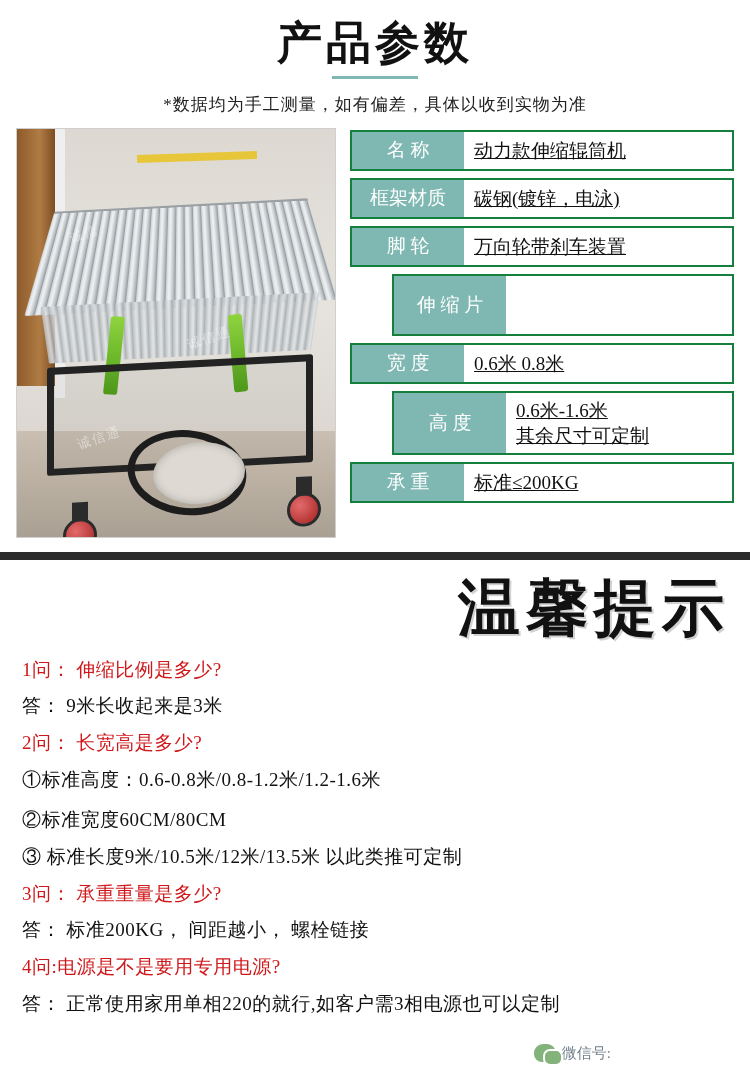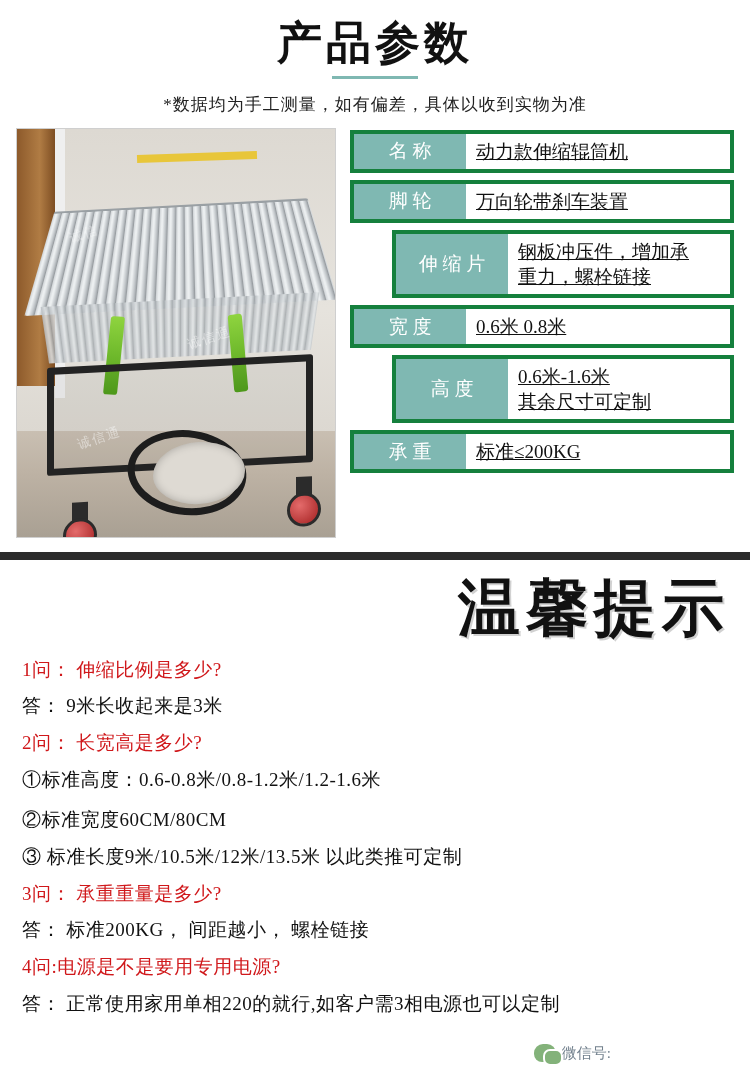--- a/index.html
+++ b/index.html
@@ -155,21 +155,21 @@
   .spec-table {
     flex: 1;
     display: flex;
     flex-direction: column;
     gap: 7px;
     padding-top: 2px;
   }
   .spec-row {
     display: flex;
     align-items: stretch;
-    border: 4px solid #15803d;
+    border: 2px solid #15803d;
     background: #ffffff;
     min-height: 41px;
   }
   .spec-key {
     width: 112px;
     flex: none;
     background: #7fb8b2;
     color: #ffffff;
     font-size: 19px;
     display: flex;
@@ -301,30 +301,32 @@
       <div class="ph-watermark wm3">诚信通</div>
     </div>
 
     <div class="spec-table">
 
       <div class="spec-row">
         <div class="spec-key">名    称</div>
         <div class="spec-val">动力款伸缩辊筒机</div>
       </div>
 
+      <div class="spec-row">
+        <div class="spec-key">框架材质</div>
+        <div class="spec-val">碳钢(镀锌，电泳)</div>
+      </div>
 
       <div class="spec-row">
         <div class="spec-key">脚    轮</div>
         <div class="spec-val">万向轮带刹车装置</div>
       </div>
 
       <div class="spec-row tall">
         <div class="spec-key">伸 缩 片</div>
-        <div class="spec-val">钢板冲压件，增加承
-重力，螺栓链接</div>
       </div>
 
       <div class="spec-row">
         <div class="spec-key">宽    度</div>
         <div class="spec-val">0.6米  0.8米</div>
       </div>
 
       <div class="spec-row tall">
         <div class="spec-key">高    度</div>
         <div class="spec-val">0.6米-1.6米

